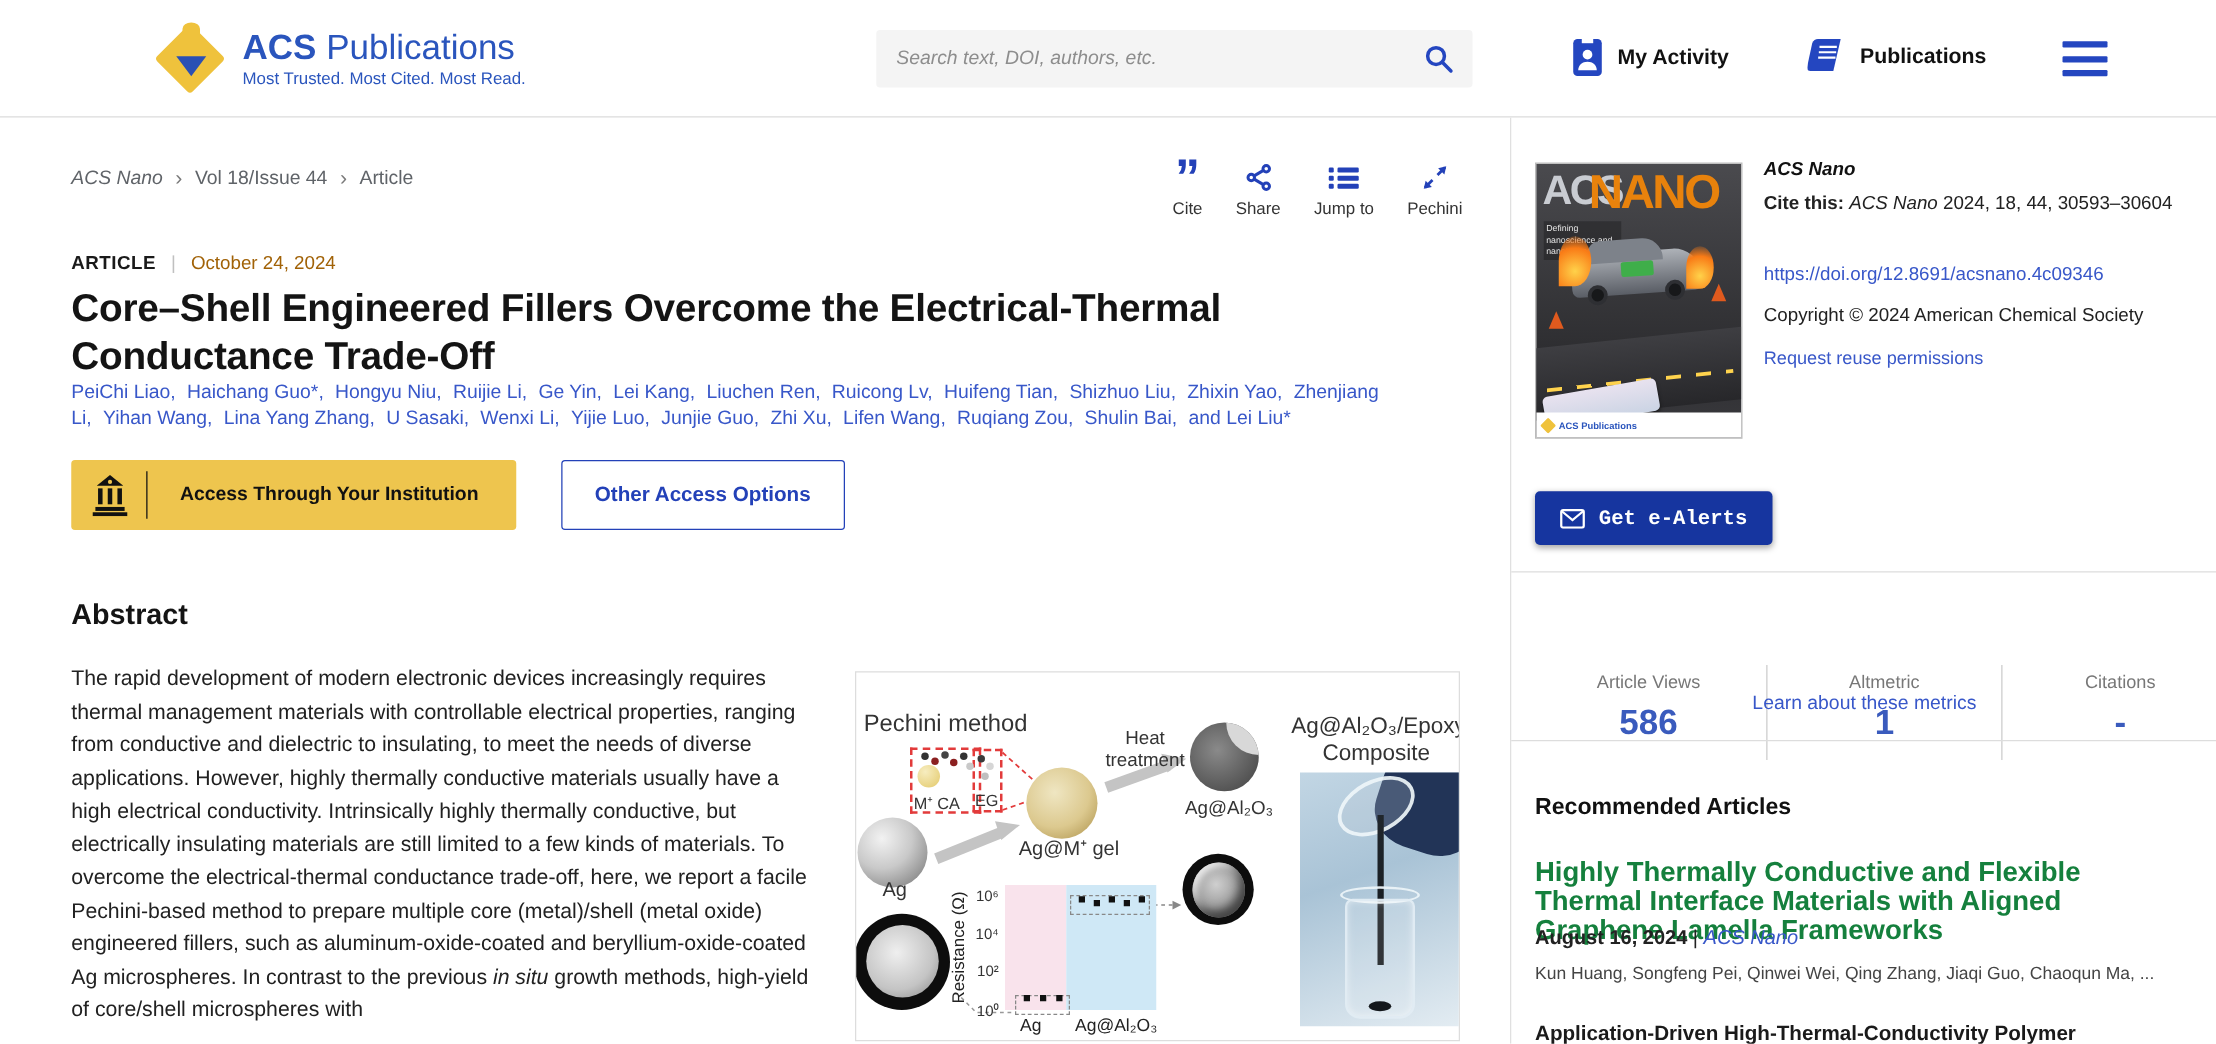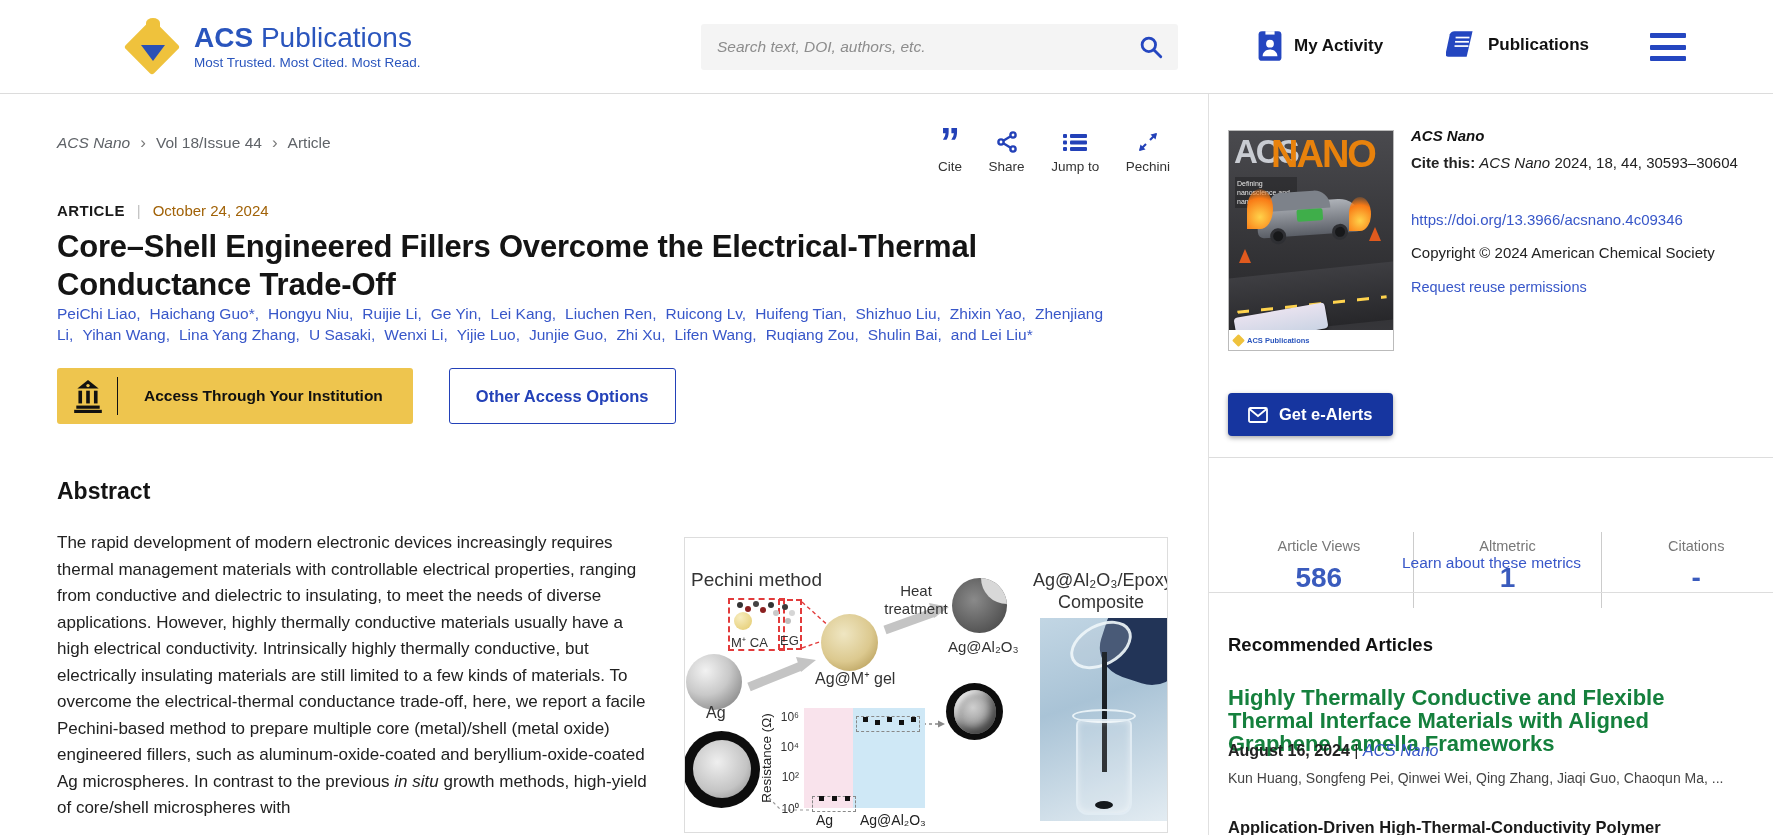--- a/index.html
+++ b/index.html
@@ -111,21 +111,21 @@
   .cover .footer .ft { font-size:7.5px; color:#2a55bd; font-weight:bold; }
   .cite-block { position:absolute; left:202px; top:33px; width:350px; }
   .cite-journal { font-size:15px; font-weight:bold; font-style:italic; color:#111; }
   .cite-line { margin-top:9px; font-size:15px; color:#222; line-height:20px; }
   .cite-line .b { font-weight:bold;text-align:right; }
   .cite-line .i { font-style:italic; }
   .doi { display:block; margin-top:38px; font-size:15px; color:#3857c9; text-decoration:none; cursor:pointer; }
   .pubdate { margin-top:9px; font-size:15px; color:#222; display:flex; align-items:center; gap:7px; cursor:pointer; }
   .copyright { margin-top:16px; font-size:15px; color:#222; }
   .reuse { margin-top:18px; font-size:14.5px; color:#3857c9; cursor:pointer; }
-  .alerts-btn { position:absolute; left:19px; top:299px; display:flex; align-items:center; gap:11px; background:#16359f; color:#fff; border:none; border-radius:4px; padding:12px 20px; font-size:16.5px; font-weight:bold; font-family:Liberation Sans, sans-serif; cursor:pointer; box-shadow:0 2px 5px rgba(0,0,0,.35); }
+  .alerts-btn { position:absolute; left:19px; top:299px; display:flex; align-items:center; gap:11px; background:#16359f; color:#fff; border:none; border-radius:4px; padding:12px 20px; font-size:16.5px; font-weight:bold; font-family:Liberation Mono, monospace; cursor:pointer; box-shadow:0 2px 5px rgba(0,0,0,.35); }
   .sb-divider { position:absolute; left:0; width:565px; border-top:1px solid #ddd; }
   .metrics { position:absolute; left:16px; top:390px; width:565px; display:flex;margin-top:48px; }
   .metric { flex:1; text-align:center; position:relative; padding:6px 0 14px; }
   .metric + .metric { border-left:1px solid #ccc; }
   .metric .m-label { font-size:14.5px; color:#777; }
   .metric .m-value { margin-top:8px; font-size:28px; font-weight:bold; color:#3a5bbd; }
   .metrics-link { position:absolute; left:0; top:460px; width:565px; text-align:center; font-size:15.5px; color:#3857c9; cursor:pointer; }
   .rec-h { position:absolute; left:19px; top:540px; font-size:18.5px; font-weight:bold; color:#111; }
   .rec-item1-title { position:absolute; left:19px; top:592px; width:470px; font-size:22px; line-height:23px; font-weight:bold; color:#15803d; cursor:pointer; }
   .rec-item1-meta { position:absolute; left:19px; top:648px; font-size:16px; color:#222; }
@@ -392,21 +392,21 @@
     </div>
   </div>
 
   <div class="cite-block">
     <div class="cite-journal">ACS Nano</div>
     <div class="cite-line">
       <span class="b">Cite this:</span>
       <span class="i">ACS Nano</span>
       <span>2024, 18, 44, 30593–30604</span>
     </div>
-    <a class="doi">https://doi.org/13.3966/acsnano.4c09346</a>
+    <a class="doi">https://doi.org/12.8691/acsnano.4c09346</a>
     <div class="copyright">Copyright © 2024 American Chemical Society</div>
     <div class="reuse">Request reuse permissions</div>
   </div>
 
   <button class="alerts-btn">
     <span>
       <svg width="20" height="16" viewBox="0 0 20 16" fill="none" stroke="#fff" stroke-width="1.8">
           <rect x="1" y="1" width="18" height="14" rx="1.5"></rect>
           <polyline points="1.5,2 10,9 18.5,2"></polyline>
         </svg>

